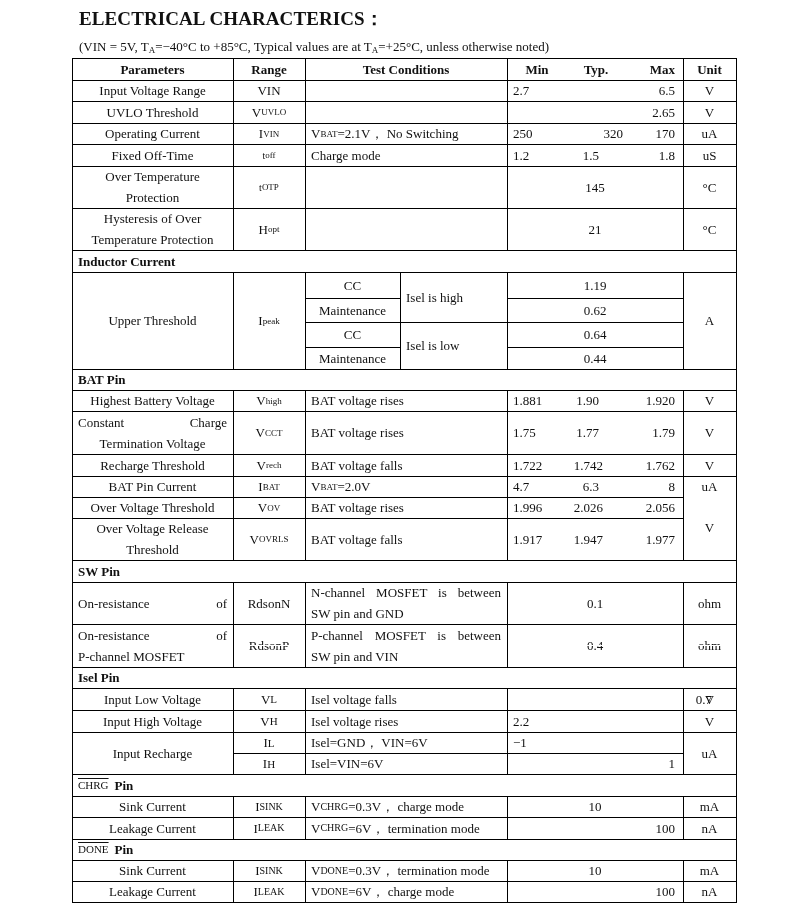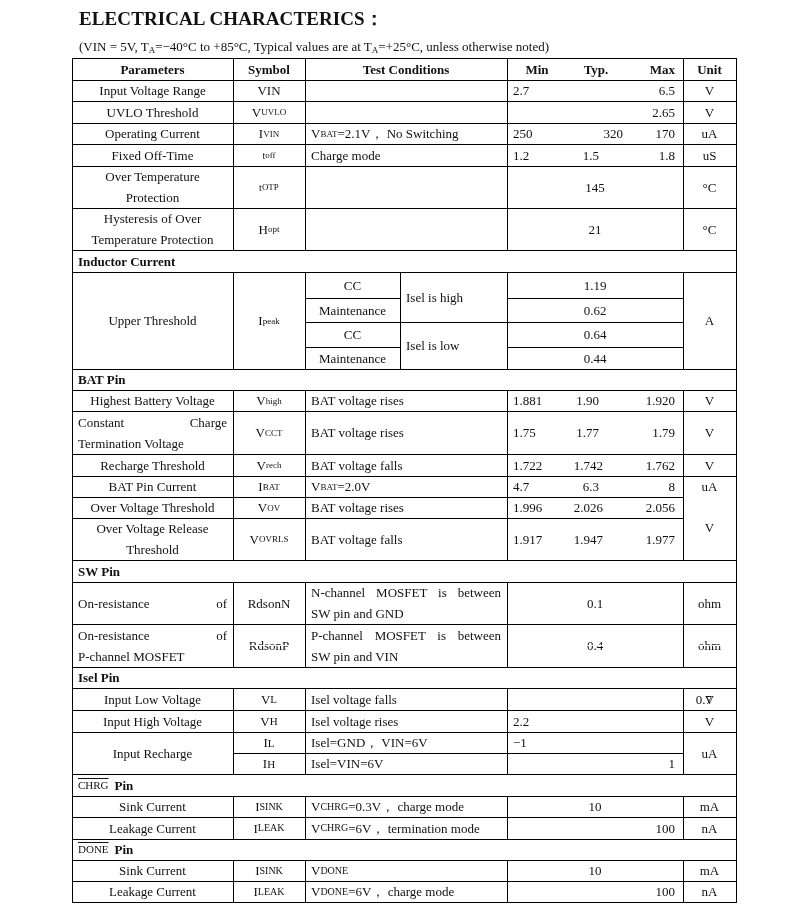--- a/index.html
+++ b/index.html
@@ -100,21 +100,21 @@
 <div class="vl" style="left:305px;top:796px;height:43px"></div>
 <div class="vl" style="left:507px;top:796px;height:43px"></div>
 <div class="vl" style="left:683px;top:796px;height:43px"></div>
 
 <div class="vl" style="left:233px;top:860px;height:42px"></div>
 <div class="vl" style="left:305px;top:860px;height:42px"></div>
 <div class="vl" style="left:507px;top:860px;height:42px"></div>
 <div class="vl" style="left:683px;top:860px;height:42px"></div>
 
 <div class="cell bold" style="left:72px;top:58px;width:161px;height:22px">Parameters</div>
-<div class="cell bold" style="left:233px;top:58px;width:72px;height:22px">Symbol</div>
+<div class="cell bold" style="left:233px;top:58px;width:72px;height:22px">Range</div>
 <div class="cell bold" style="left:305px;top:58px;width:202px;height:22px">Test Conditions</div>
 <div class="cell bold" style="left:507px;top:58px;width:60px;height:22px">Min</div>
 <div class="cell bold" style="left:567px;top:58px;width:58px;height:22px">Typ.</div>
 <div class="cell bold right" style="left:625px;top:58px;width:58px;height:22px">Max</div>
 <div class="cell bold" style="left:683px;top:58px;width:53px;height:22px">Unit</div>
 
 <div>
 <div class="cell" style="left:72px;top:80px;width:161px;height:21px">Input Voltage Range</div>
 <div class="cell" style="left:233px;top:80px;width:72px;height:21px">VIN</div>
 <div class="cell left" style="left:507px;top:80px;width:60px;height:21px">2.7</div>
@@ -222,21 +222,21 @@
 <div class="cell right" style="left:625px;top:390px;width:58px;height:21px">1.920</div>
 <div class="cell" style="left:683px;top:390px;width:53px;height:21px">V</div>
 </div>
 
 <div>
 <div class="cell wrap" style="left:72px;top:411px;width:161px;height:43px;flex-direction:column;align-items:stretch;padding:0 6px">
   <div style="display:flex;justify-content:space-between">
           <span>Constant</span>
           <span>Charge</span>
         </div>
-  <div style="text-align:left">Termination Voltage</div>
+  <div style="text-align:center">Termination Voltage</div>
 </div>
 <div class="cell" style="left:233px;top:411px;width:72px;height:43px">
         <span>V</span>
         <sub>CCT</sub>
       </div>
 <div class="cell left" style="left:305px;top:411px;width:202px;height:43px">BAT voltage rises</div>
 <div class="cell left" style="left:507px;top:411px;width:60px;height:43px">1.75</div>
 <div class="cell right" style="left:567px;top:411px;width:40px;height:43px">1.77</div>
 <div class="cell right" style="left:625px;top:411px;width:58px;height:43px">1.79</div>
 <div class="cell" style="left:683px;top:411px;width:53px;height:43px">V</div>
@@ -424,20 +424,21 @@
 
 <div>
 <div class="cell" style="left:72px;top:860px;width:161px;height:21px">Sink Current</div>
 <div class="cell" style="left:233px;top:860px;width:72px;height:21px">
         <span>I</span>
         <sub style="font-size:10px">SINK</sub>
       </div>
 <div class="cell left" style="left:305px;top:860px;width:202px;height:21px">
         <span>V</span>
         <sub style="font-size:10px">DONE</sub>
+        <span>=0.3V， termination mode</span>
       </div>
 <div class="cell" style="left:507px;top:860px;width:176px;height:21px">10</div>
 <div class="cell" style="left:683px;top:860px;width:53px;height:21px">mA</div>
 </div>
 
 <div>
 <div class="cell" style="left:72px;top:881px;width:161px;height:21px">Leakage Current</div>
 <div class="cell" style="left:233px;top:881px;width:72px;height:21px">
         <span>I</span>
         <sub style="font-size:10px">LEAK</sub>

